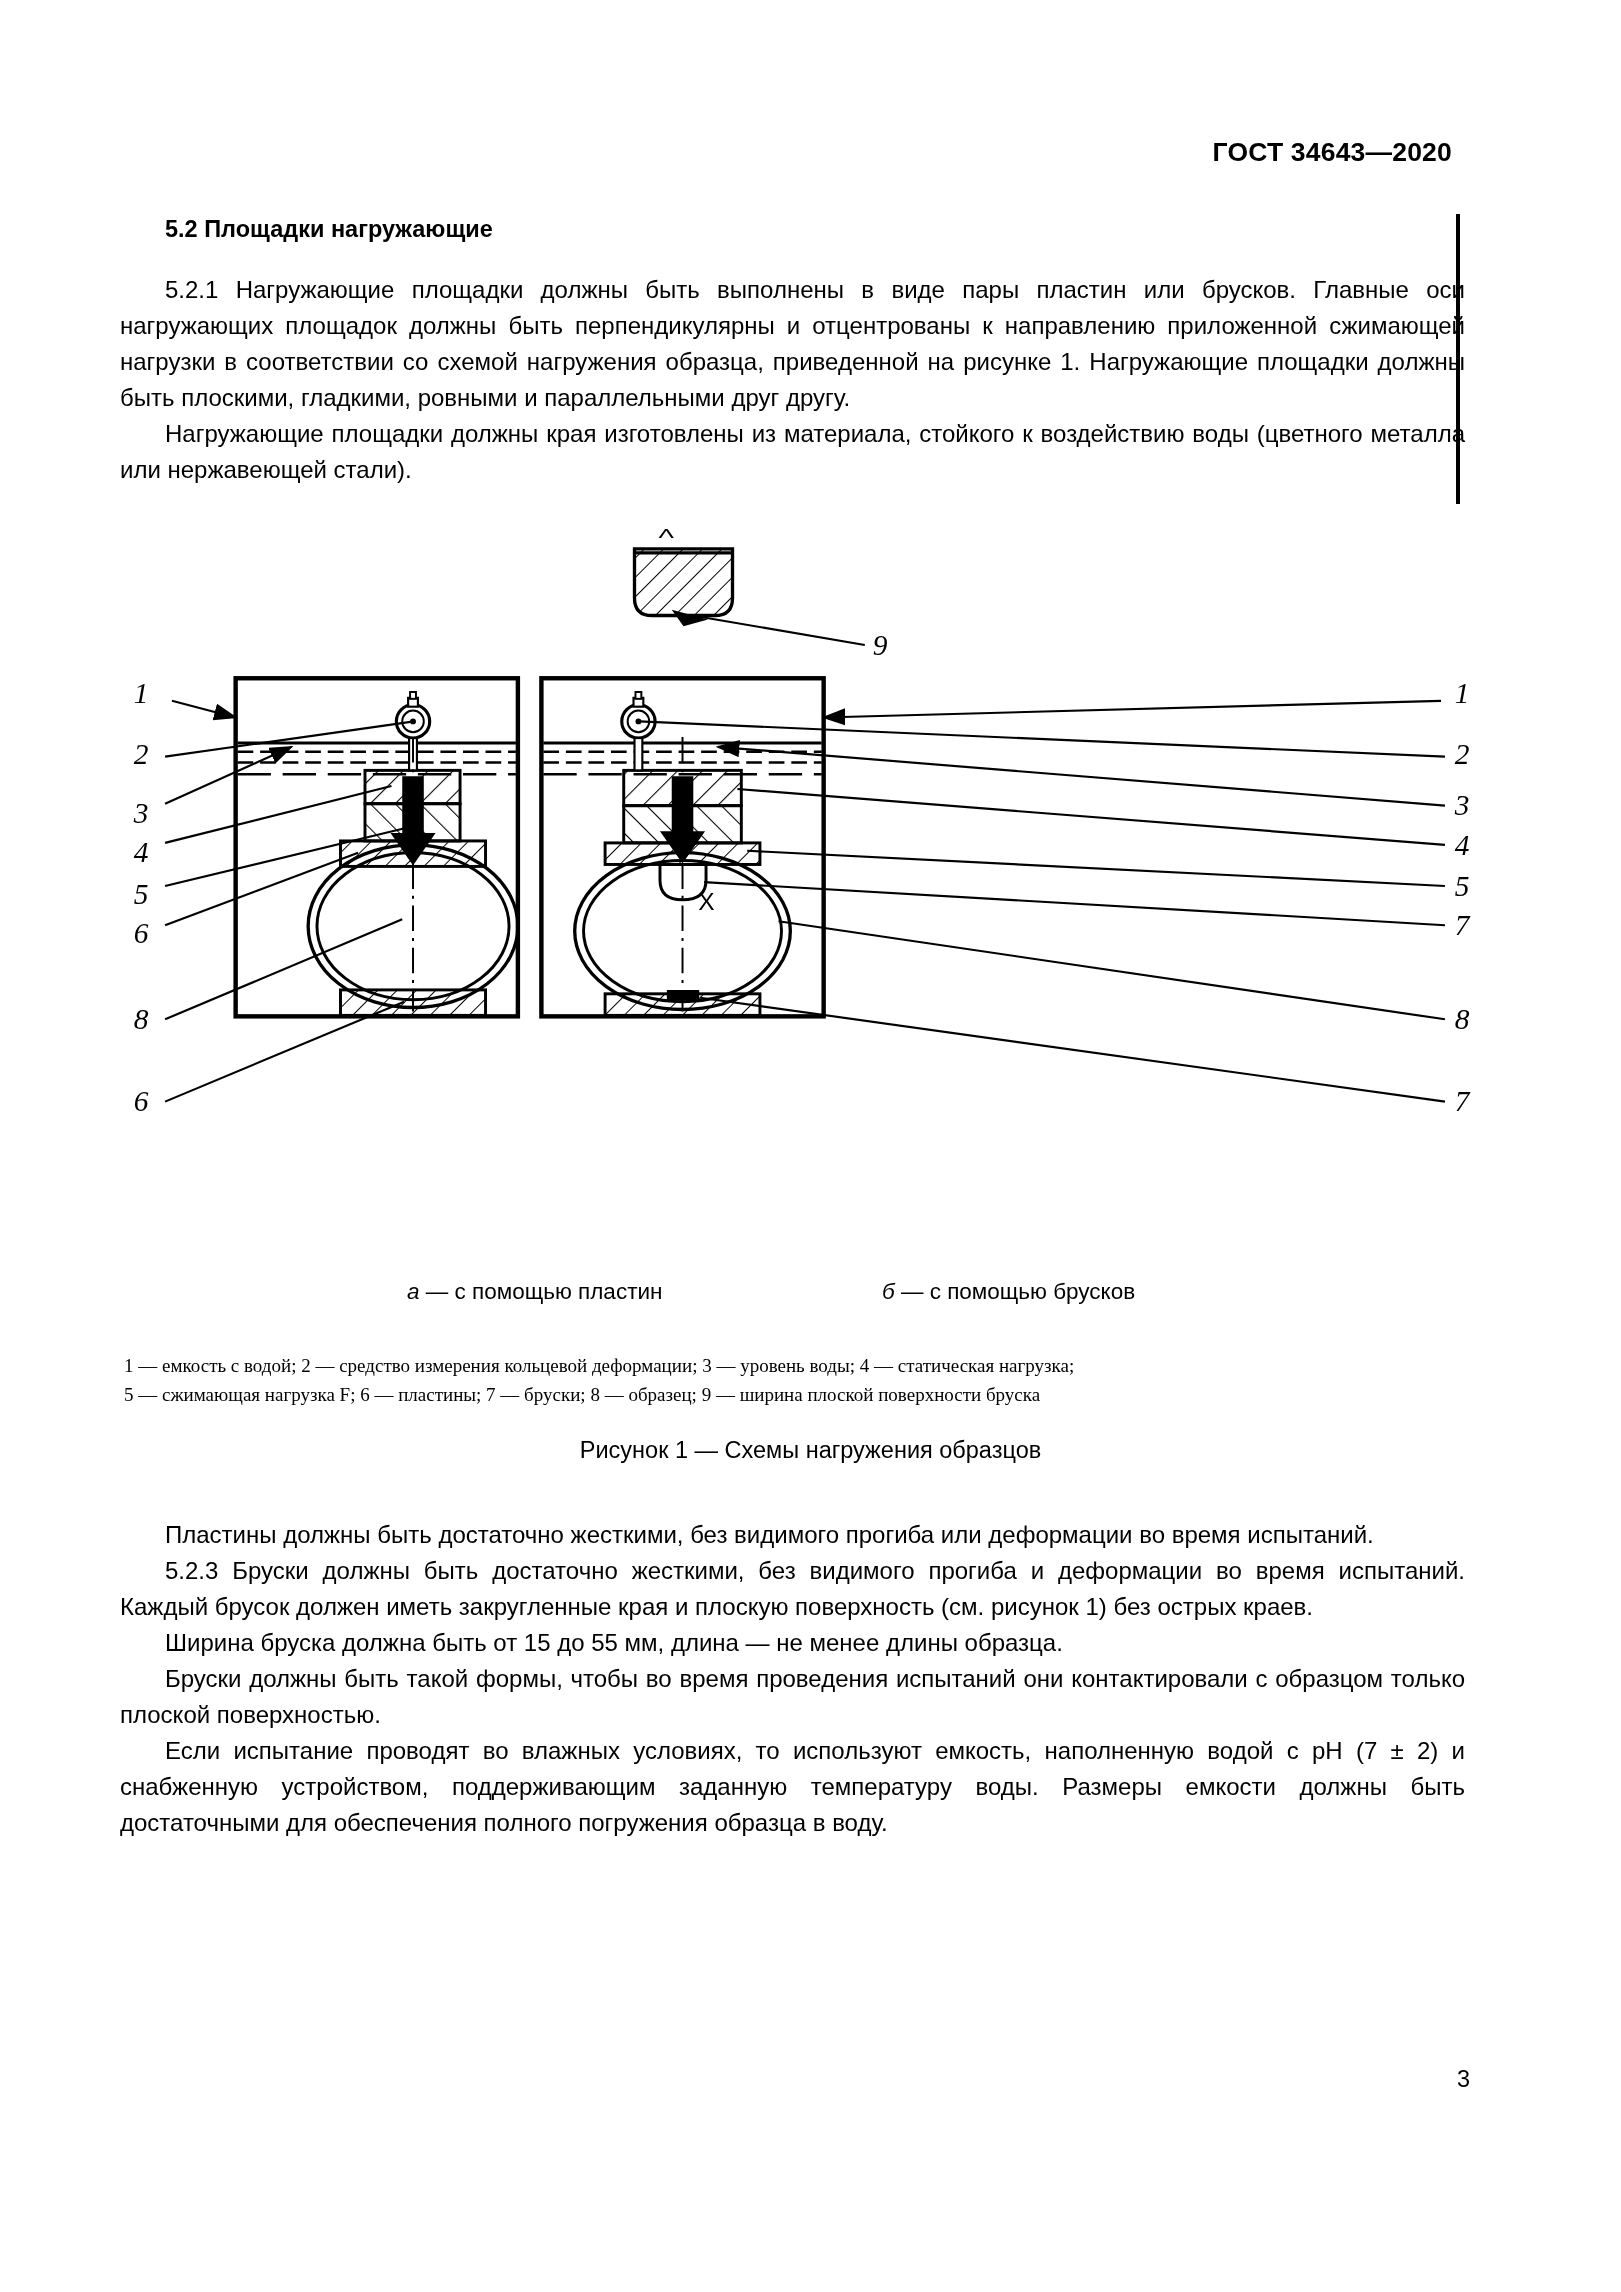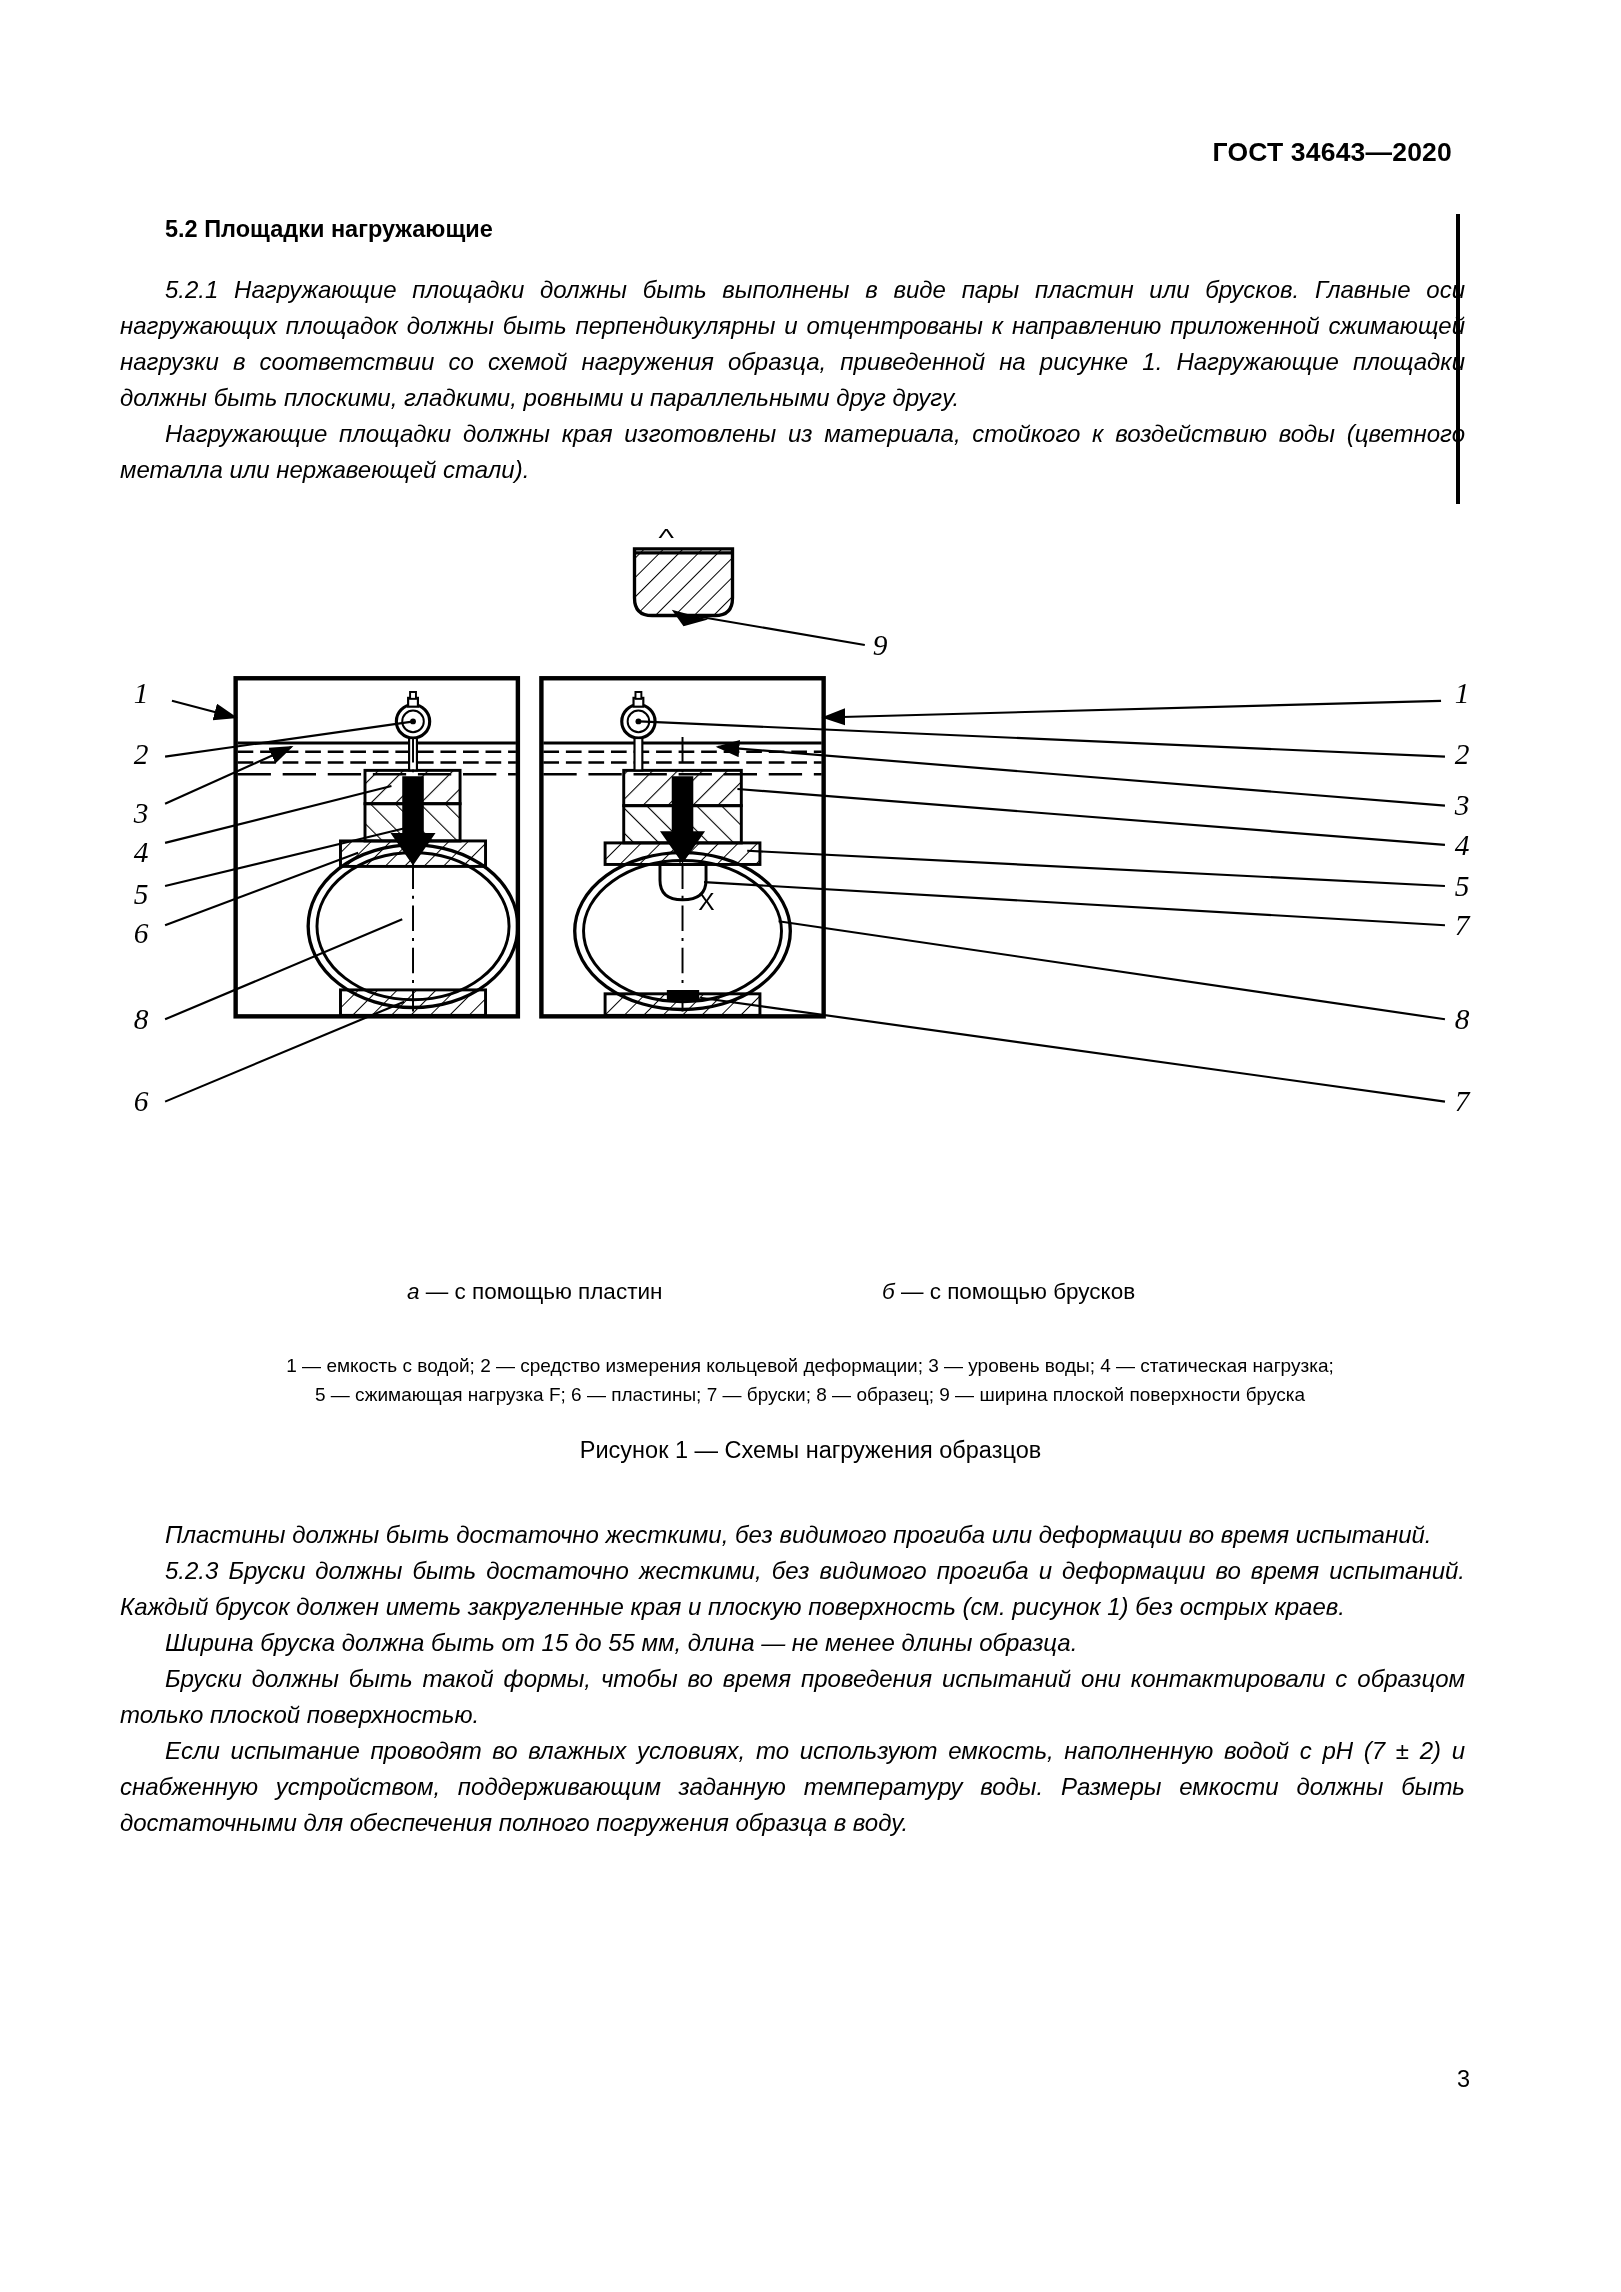--- a/index.html
+++ b/index.html
@@ -49,21 +49,21 @@
   }
 
   p.para {
     font-size: 24px;
     line-height: 36px;
     margin: 0;
     text-align: justify;
     text-justify: inter-word;
     hyphens: manual;
   }
-  p.para.indent { text-indent: 45px; font-style: italic; }
+  p.para.indent { text-indent: 45px; }
 
   .change-bar {
     position: absolute;
     left: 1456px;
     top: 214px;
     width: 3.9px;
     height: 290px;
     background: #000;
   }
 
@@ -90,23 +90,24 @@
   }
   .subcap .it { font-style: italic; }
   .subcap-a { left: 407px; }
   .subcap-b { left: 882px; }
 
   .legend {
     position: absolute;
     left: 124px;
     top: 1351px;
     width: 1372px;
-    text-align: center;
+    text-align: left;
     font-size: 19px;
     line-height: 29px;
+    font-family: Liberation Serif, serif;
   }
 
   .fig-title {
     position: absolute;
     left: 0;
     top: 1437px;
     width: 1621px;
     text-align: center;
     font-size: 23.5px;
   }

